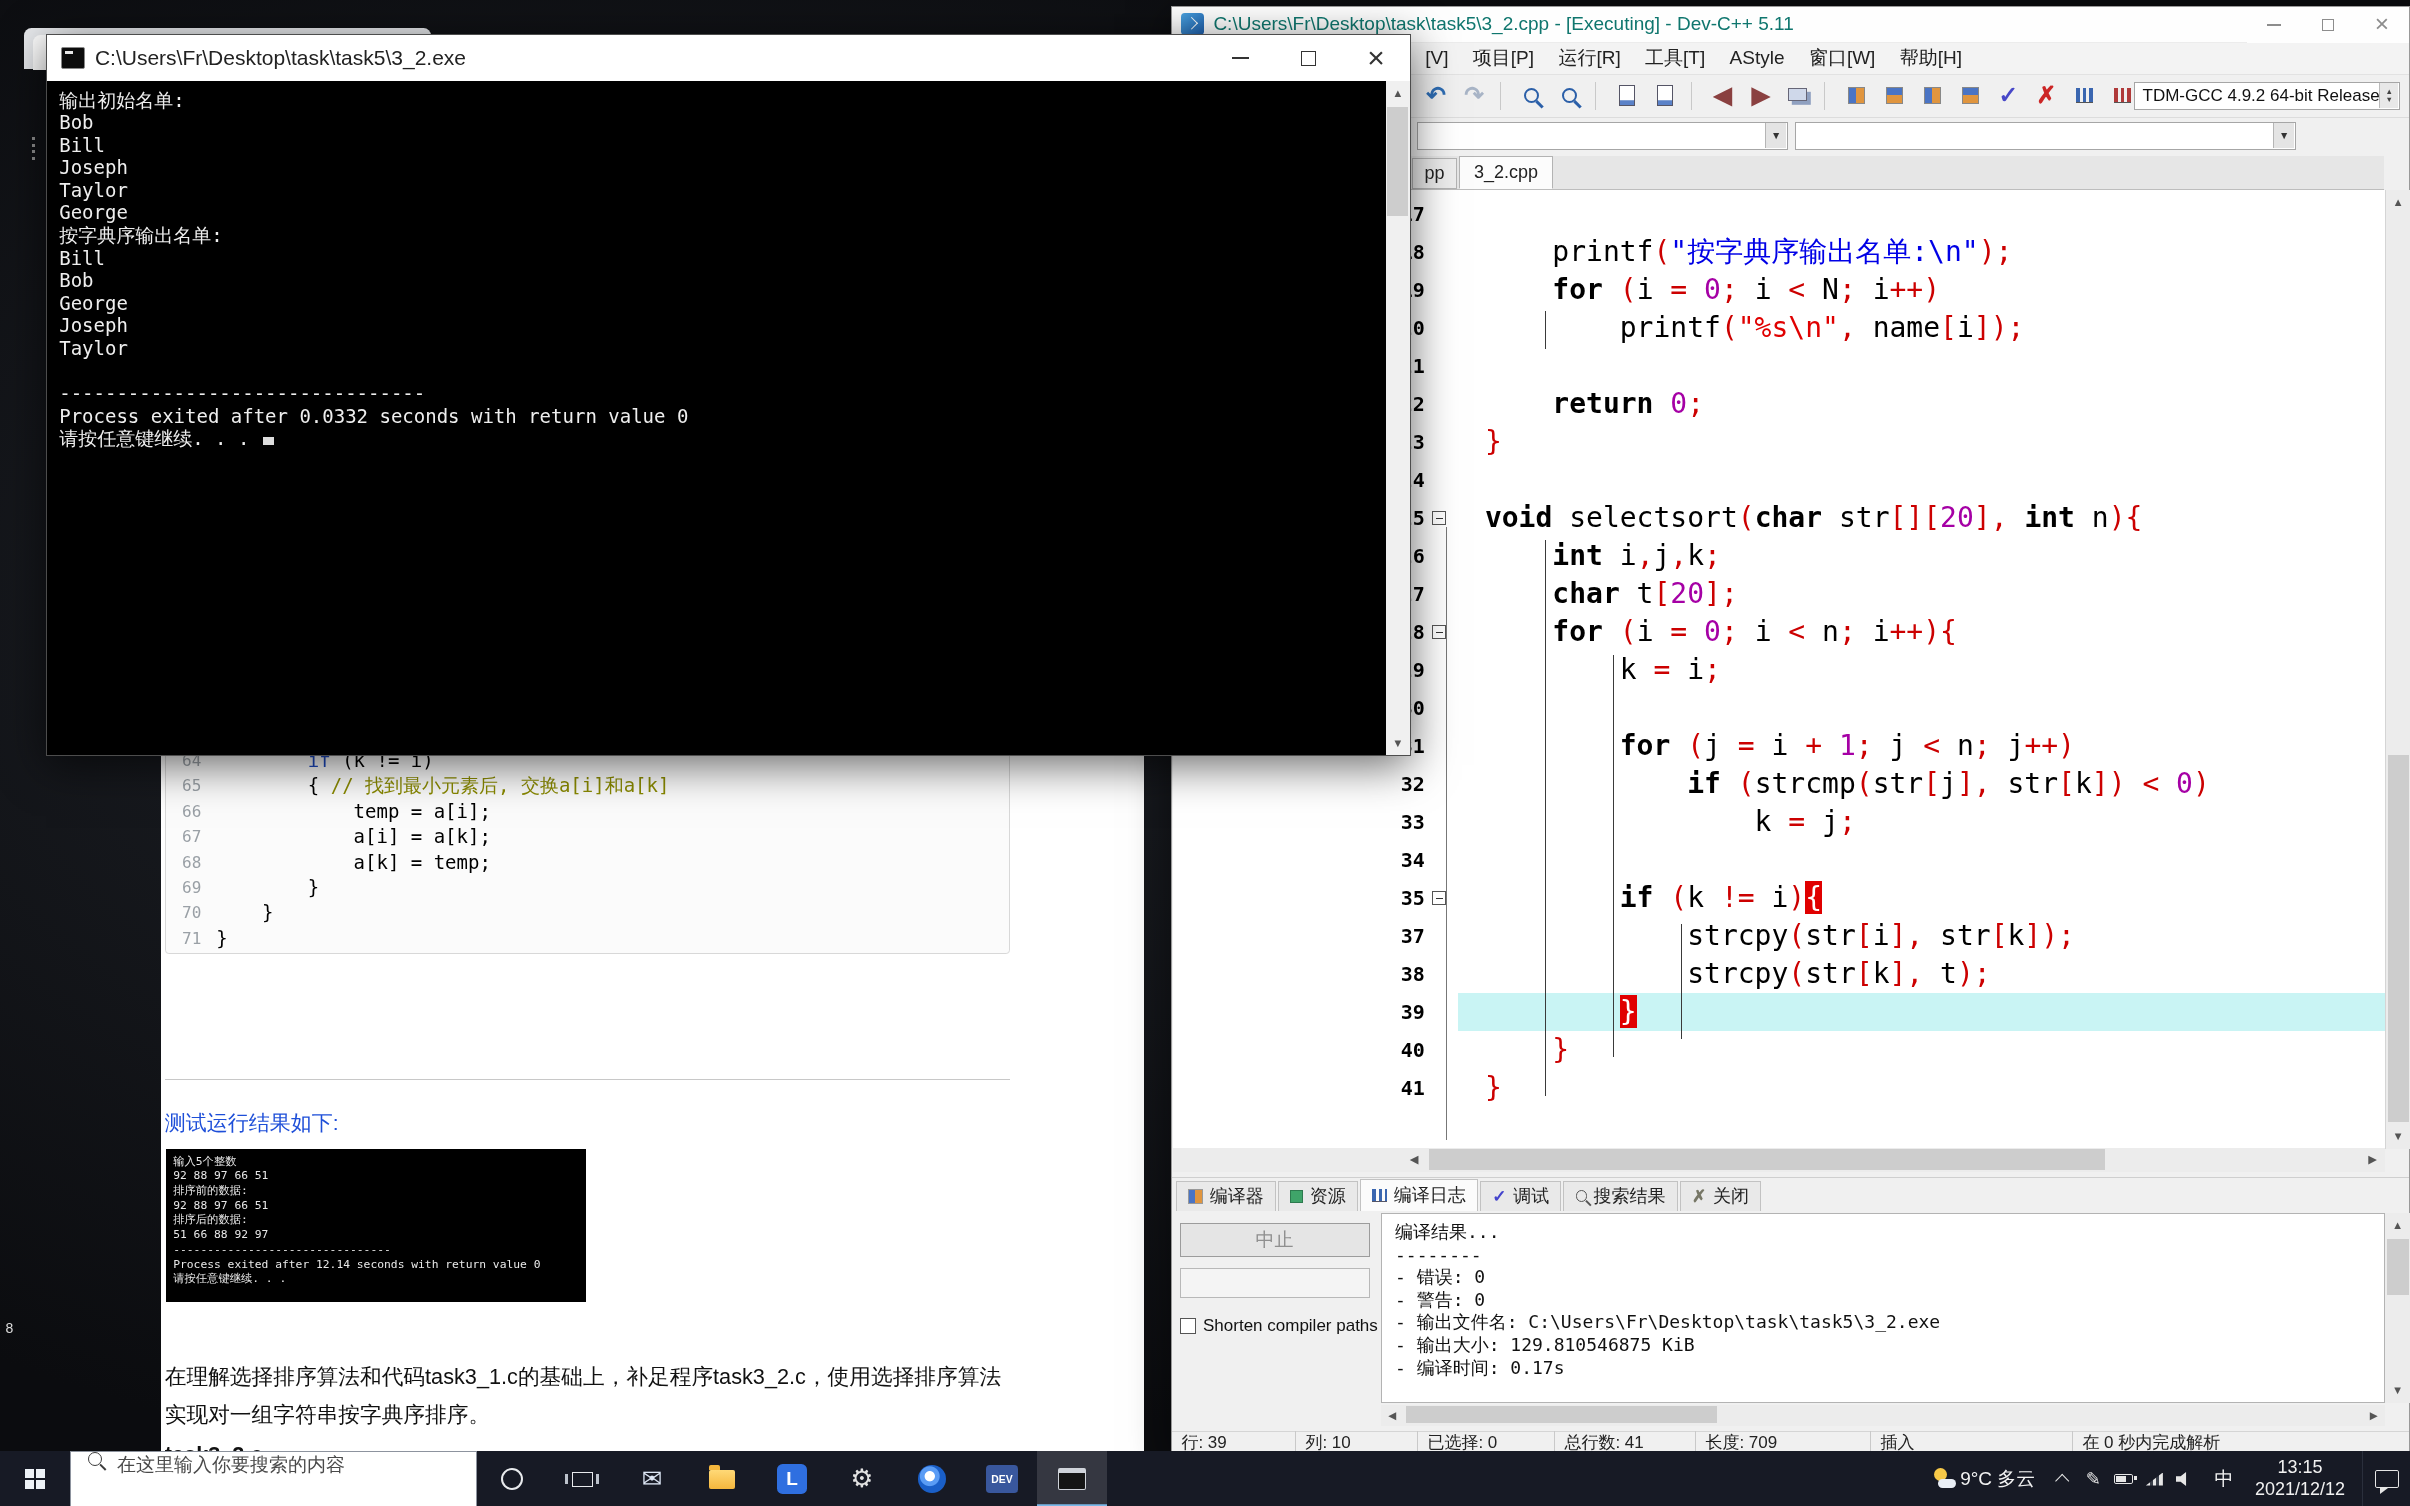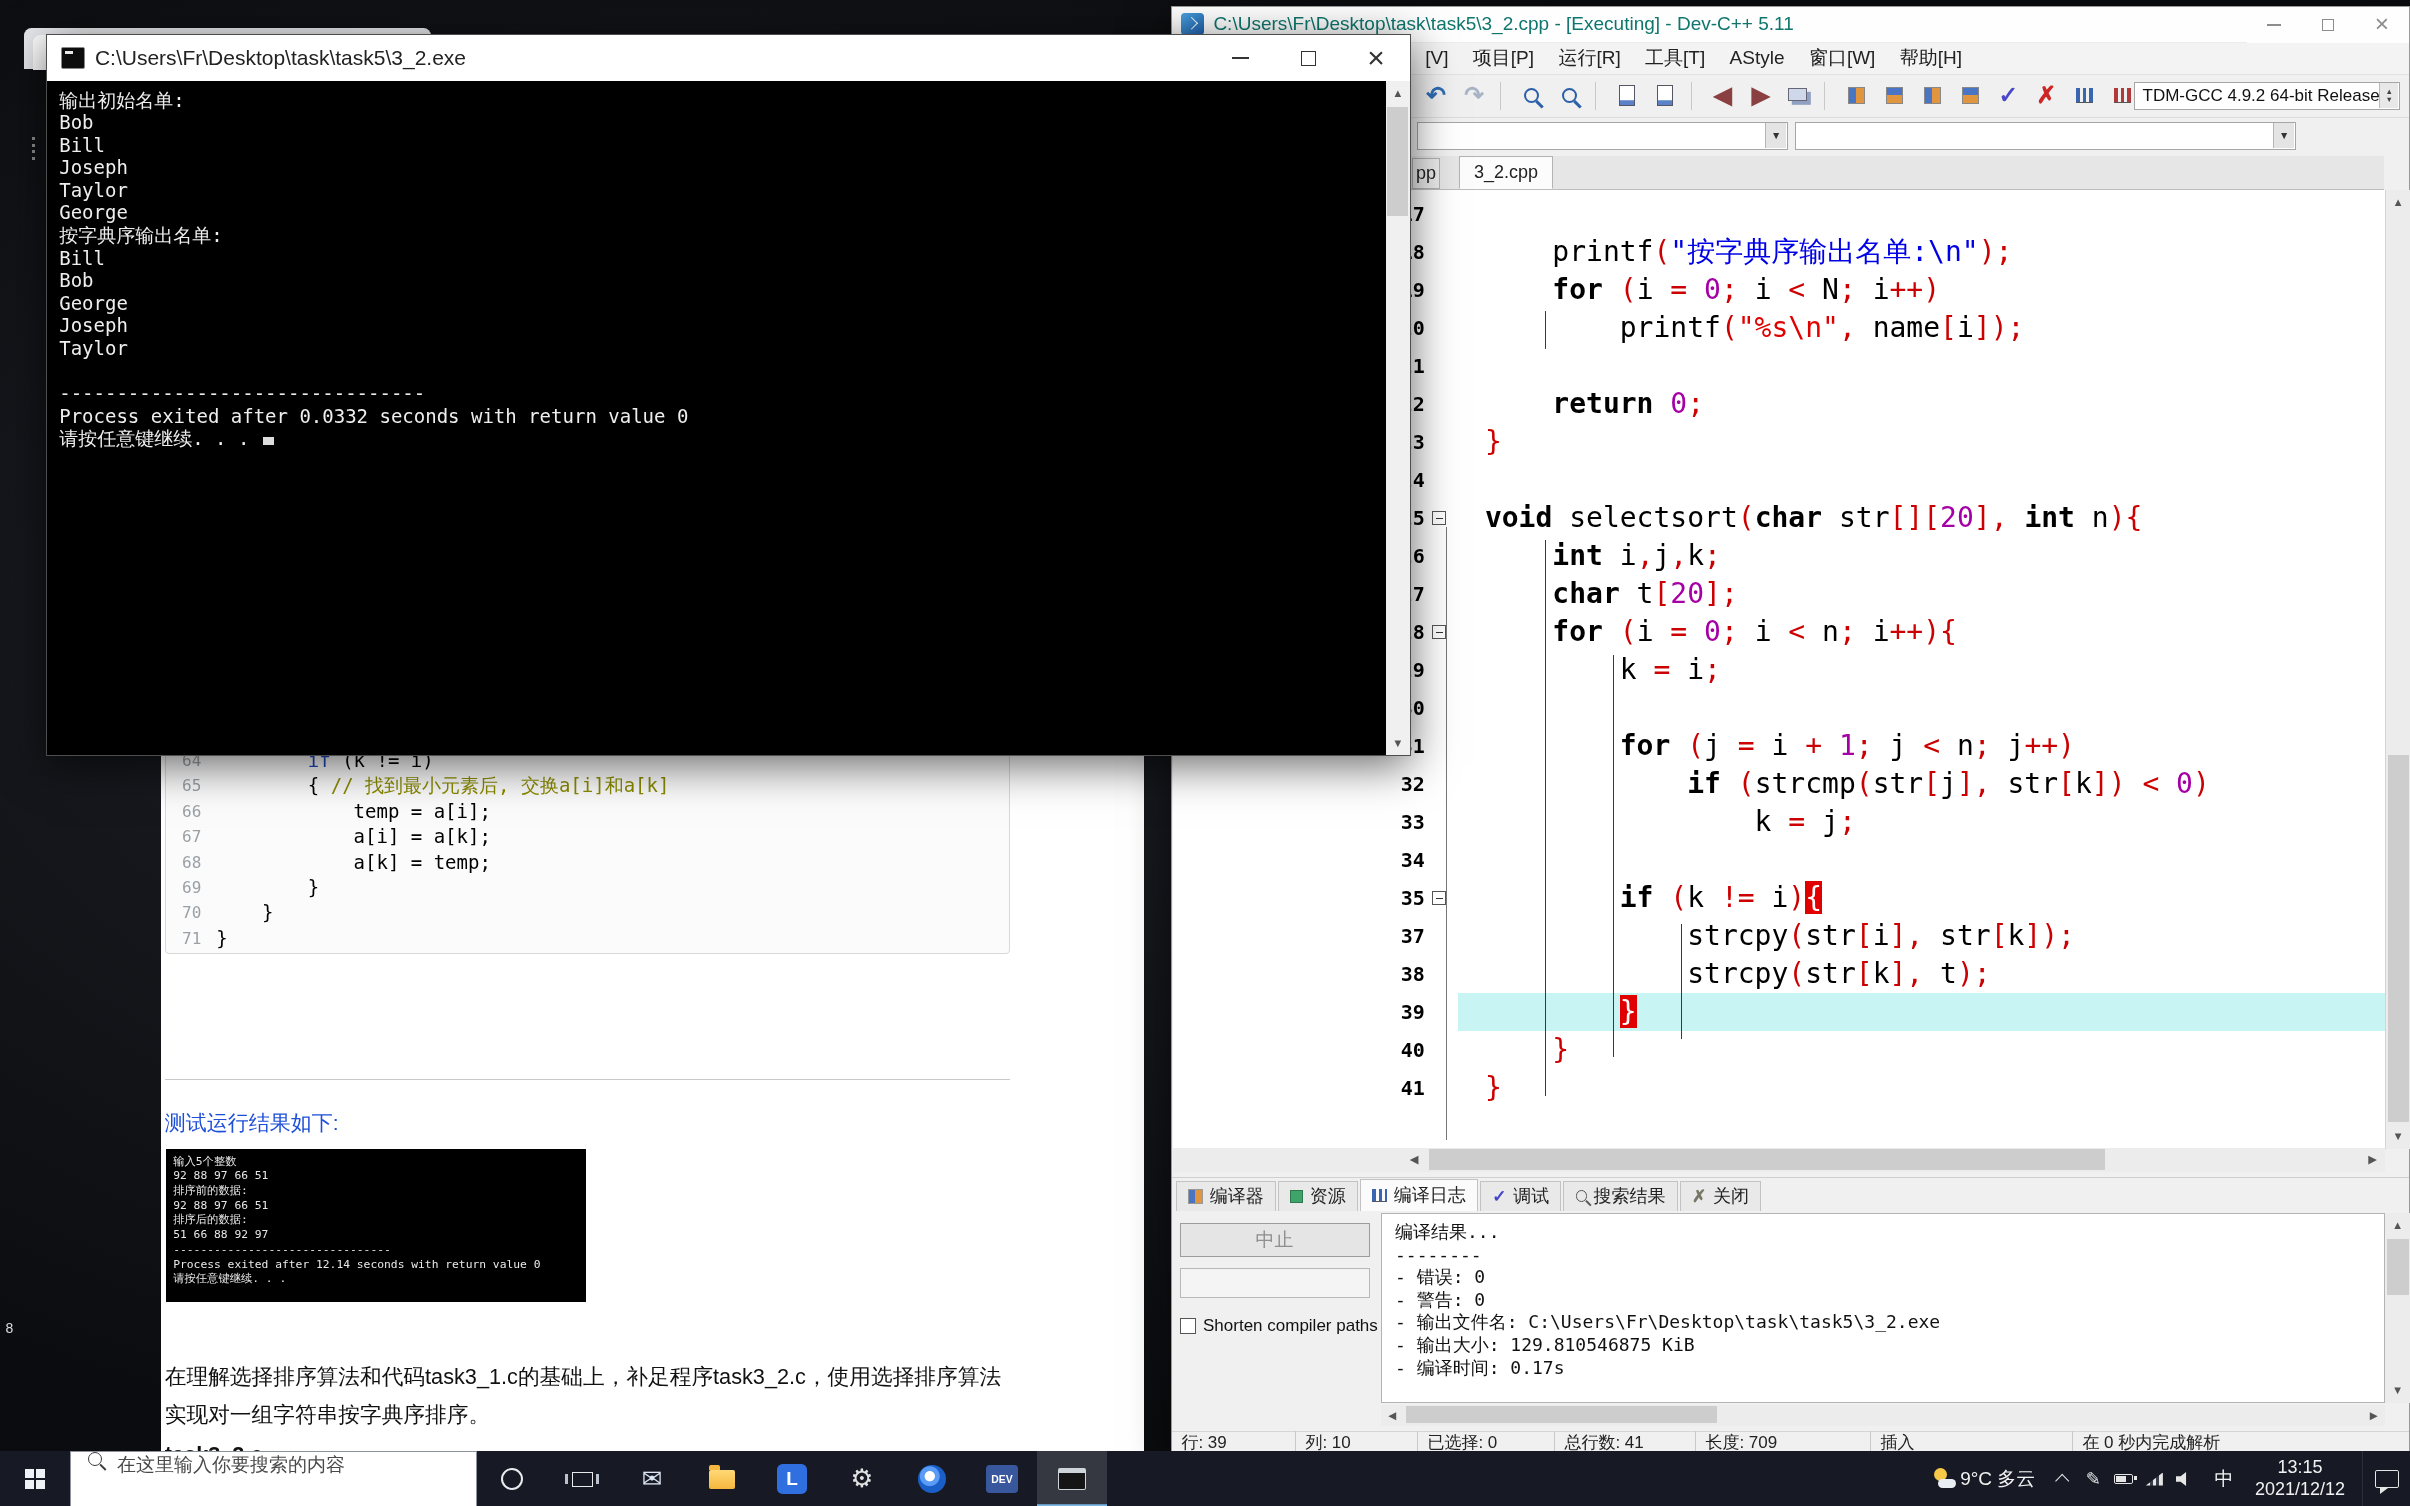--- a/index.html
+++ b/index.html
@@ -70,21 +70,21 @@
 .tb-bars{width:17px;height:15px;background:repeating-linear-gradient(90deg,#3a66b0 0 3.8px,transparent 3.8px 6.6px);border-bottom:1.9px solid #555}
 .tb-bars2{width:17px;height:15px;background:repeating-linear-gradient(90deg,#b03a3a 0 3.8px,transparent 3.8px 6.6px);border-bottom:1.9px solid #555}
 .compiler-combo{position:absolute;left:962px;top:75px;width:266px;height:28px;background:#fff;border:0.9px solid #a6a6a6;font-size:17px;color:#111;display:flex;align-items:center;padding-left:7.5px}
 .combo-spin{position:absolute;right:0.9px;top:0.9px;bottom:0.9px;width:19px;background:#e8e8e8;border-left:0.9px solid #bbb;display:flex;flex-direction:column;align-items:center;justify-content:center;font-size:7.5px;color:#444;line-height:7.5px}
 .bcombo{position:absolute;height:28px;background:#fff;border:0.9px solid #a6a6a6}
 .bcombo.one{left:245px;top:115px;width:371px}
 .bcombo.two{left:623px;top:115px;width:501px}
 .combo-arrow{position:absolute;right:0.9px;top:0.9px;bottom:0.9px;width:21px;background:#e4e4e4;border-left:0.9px solid #b5b5b5;display:flex;align-items:center;justify-content:center;font-size:10.4px;color:#333}
 .tabbar{position:absolute;left:0;top:149px;right:25.4px;height:34px;background:#e6e6e6;border-bottom:0.9px solid #bdbdbd}
 .etab{position:absolute;bottom:0;height:31px;background:#ededed;border:0.9px solid #b3b3b3;font-size:18px;display:flex;align-items:center;justify-content:center;color:#222}
-.etab.partial{left:240px;width:28px}
+.etab.partial{left:240px;width:45px}
 .etab.active{left:287px;width:94px;height:33px;background:#fcfcfc;border-bottom-color:#fcfcfc}
 
 
 .editor{position:absolute;left:0.9px;top:183px;width:1212px;height:959px;background:#fff;overflow:hidden}
 .ed-lines{position:absolute;left:0;top:5.6px;right:0}
 .ed-line{display:flex;height:38px;position:relative}
 .ed-num{width:252px;text-align:right;font:bold 20px/38px "DejaVu Sans Mono",monospace;color:#000;flex:none}
 .ed-fold{width:33px;position:relative;flex:none}
 .foldbox{position:absolute;left:7.5px;top:12.2px;width:14px;height:14px;border:0.9px solid #555;background:#fff;z-index:2}
 .foldbox::after{content:"";position:absolute;left:2.8px;top:5.6px;width:6.6px;height:0.9px;background:#333}

